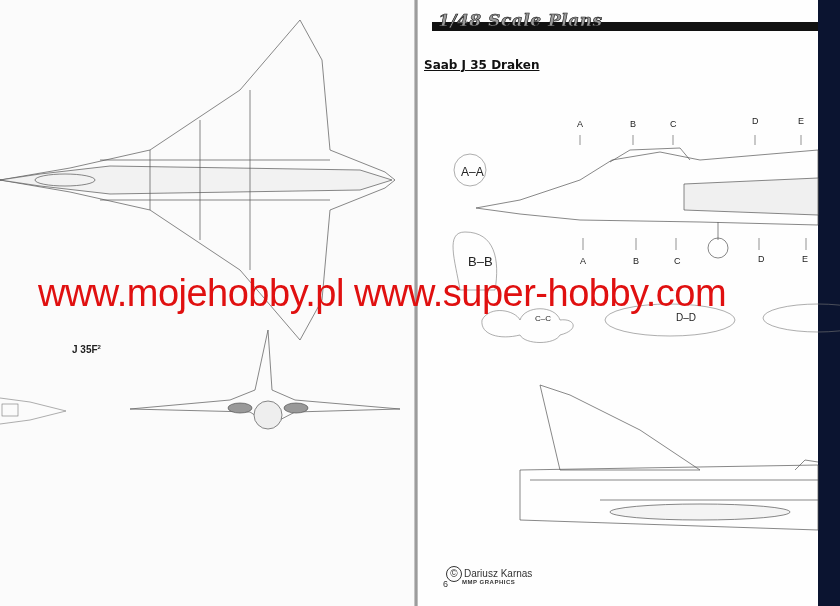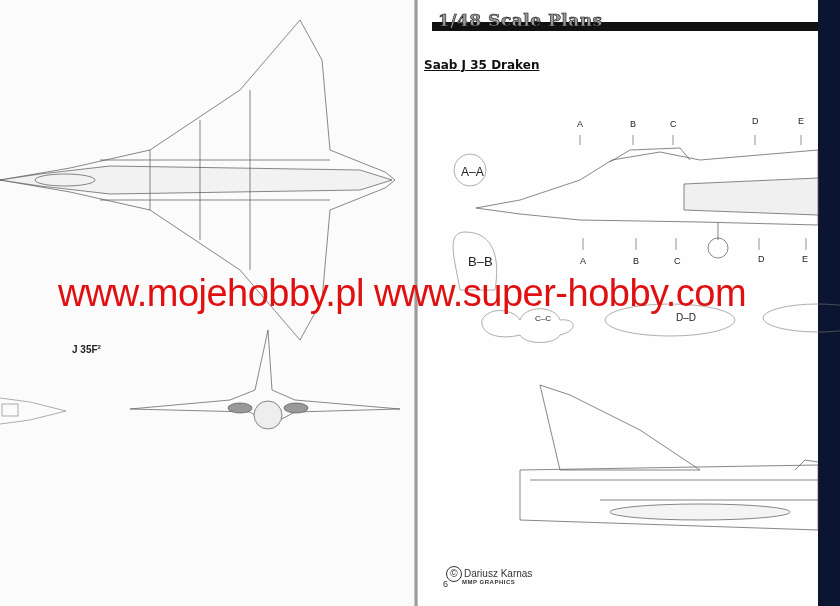--- a/index.html
+++ b/index.html
@@ -3,26 +3,26 @@
 <meta charset="utf-8">
 <style>
   html,body{margin:0;padding:0;}
   body{width:840px;height:606px;overflow:hidden;background:#0c1530;position:relative;font-family:"Liberation Sans",sans-serif;}
   .page{position:absolute;top:0;height:606px;background:#fdfdfd;}
   .page-left{left:0;width:416px;background:#fbfbfb;}
   .page-right{left:418px;width:400px;background:#fefefe;}
   .gutter{position:absolute;left:414px;top:0;width:4px;height:606px;background:linear-gradient(90deg,#d8d8d8,#8a8a8a,#d0d0d0);}
   .edge{position:absolute;left:818px;top:0;width:22px;height:606px;background:#0b1430;}
   .header-bar{position:absolute;left:432px;top:22px;width:386px;height:9px;background:#111;}
-  .header-title{position:absolute;left:438px;top:10px;font-family:"DejaVu Serif",serif;font-weight:bold;font-size:17px;color:#9a9a9a;-webkit-text-stroke:0.6px #111;letter-spacing:0.5px;}
+  .header-title{position:absolute;left:438px;top:10px;font-family:"DejaVu Serif",serif;font-style:italic;font-weight:bold;font-size:17px;color:#9a9a9a;-webkit-text-stroke:0.6px #111;letter-spacing:0.5px;}
   .plan-title{position:absolute;left:424px;top:58px;font-family:"DejaVu Sans",sans-serif;font-weight:bold;font-size:12px;color:#111;text-decoration:underline;}
   .label{position:absolute;font-family:"Liberation Sans",sans-serif;font-size:9px;color:#222;}
   .variant{position:absolute;left:72px;top:344px;font-size:10px;font-weight:bold;color:#222;}
   .variant sup{font-size:6px;}
-  .watermark{position:absolute;left:0;top:272px;width:764px;text-align:center;font-family:"Liberation Sans",sans-serif;font-size:38px;color:#e01010;letter-spacing:-0.5px;white-space:nowrap;padding-left:20px;}
+  .watermark{position:absolute;left:0;top:272px;width:764px;text-align:center;font-family:"Liberation Sans",sans-serif;font-size:38px;color:#e01010;letter-spacing:-0.5px;white-space:nowrap;}
   .pagenum{position:absolute;left:443px;top:579px;font-size:9px;color:#333;}
   .credit{position:absolute;left:446px;top:566px;font-size:10px;color:#333;}
   .credit .copy{display:inline-block;width:14px;height:14px;border:1px solid #333;border-radius:50%;text-align:center;line-height:14px;font-size:10px;margin-right:2px;}
   .credit .sub{position:absolute;left:16px;top:13px;font-size:6px;font-weight:bold;letter-spacing:0.5px;white-space:nowrap;}
   svg{position:absolute;left:0;top:0;}
 </style>
 </head>
 <body>
 
 <div class="page page-left"></div>

